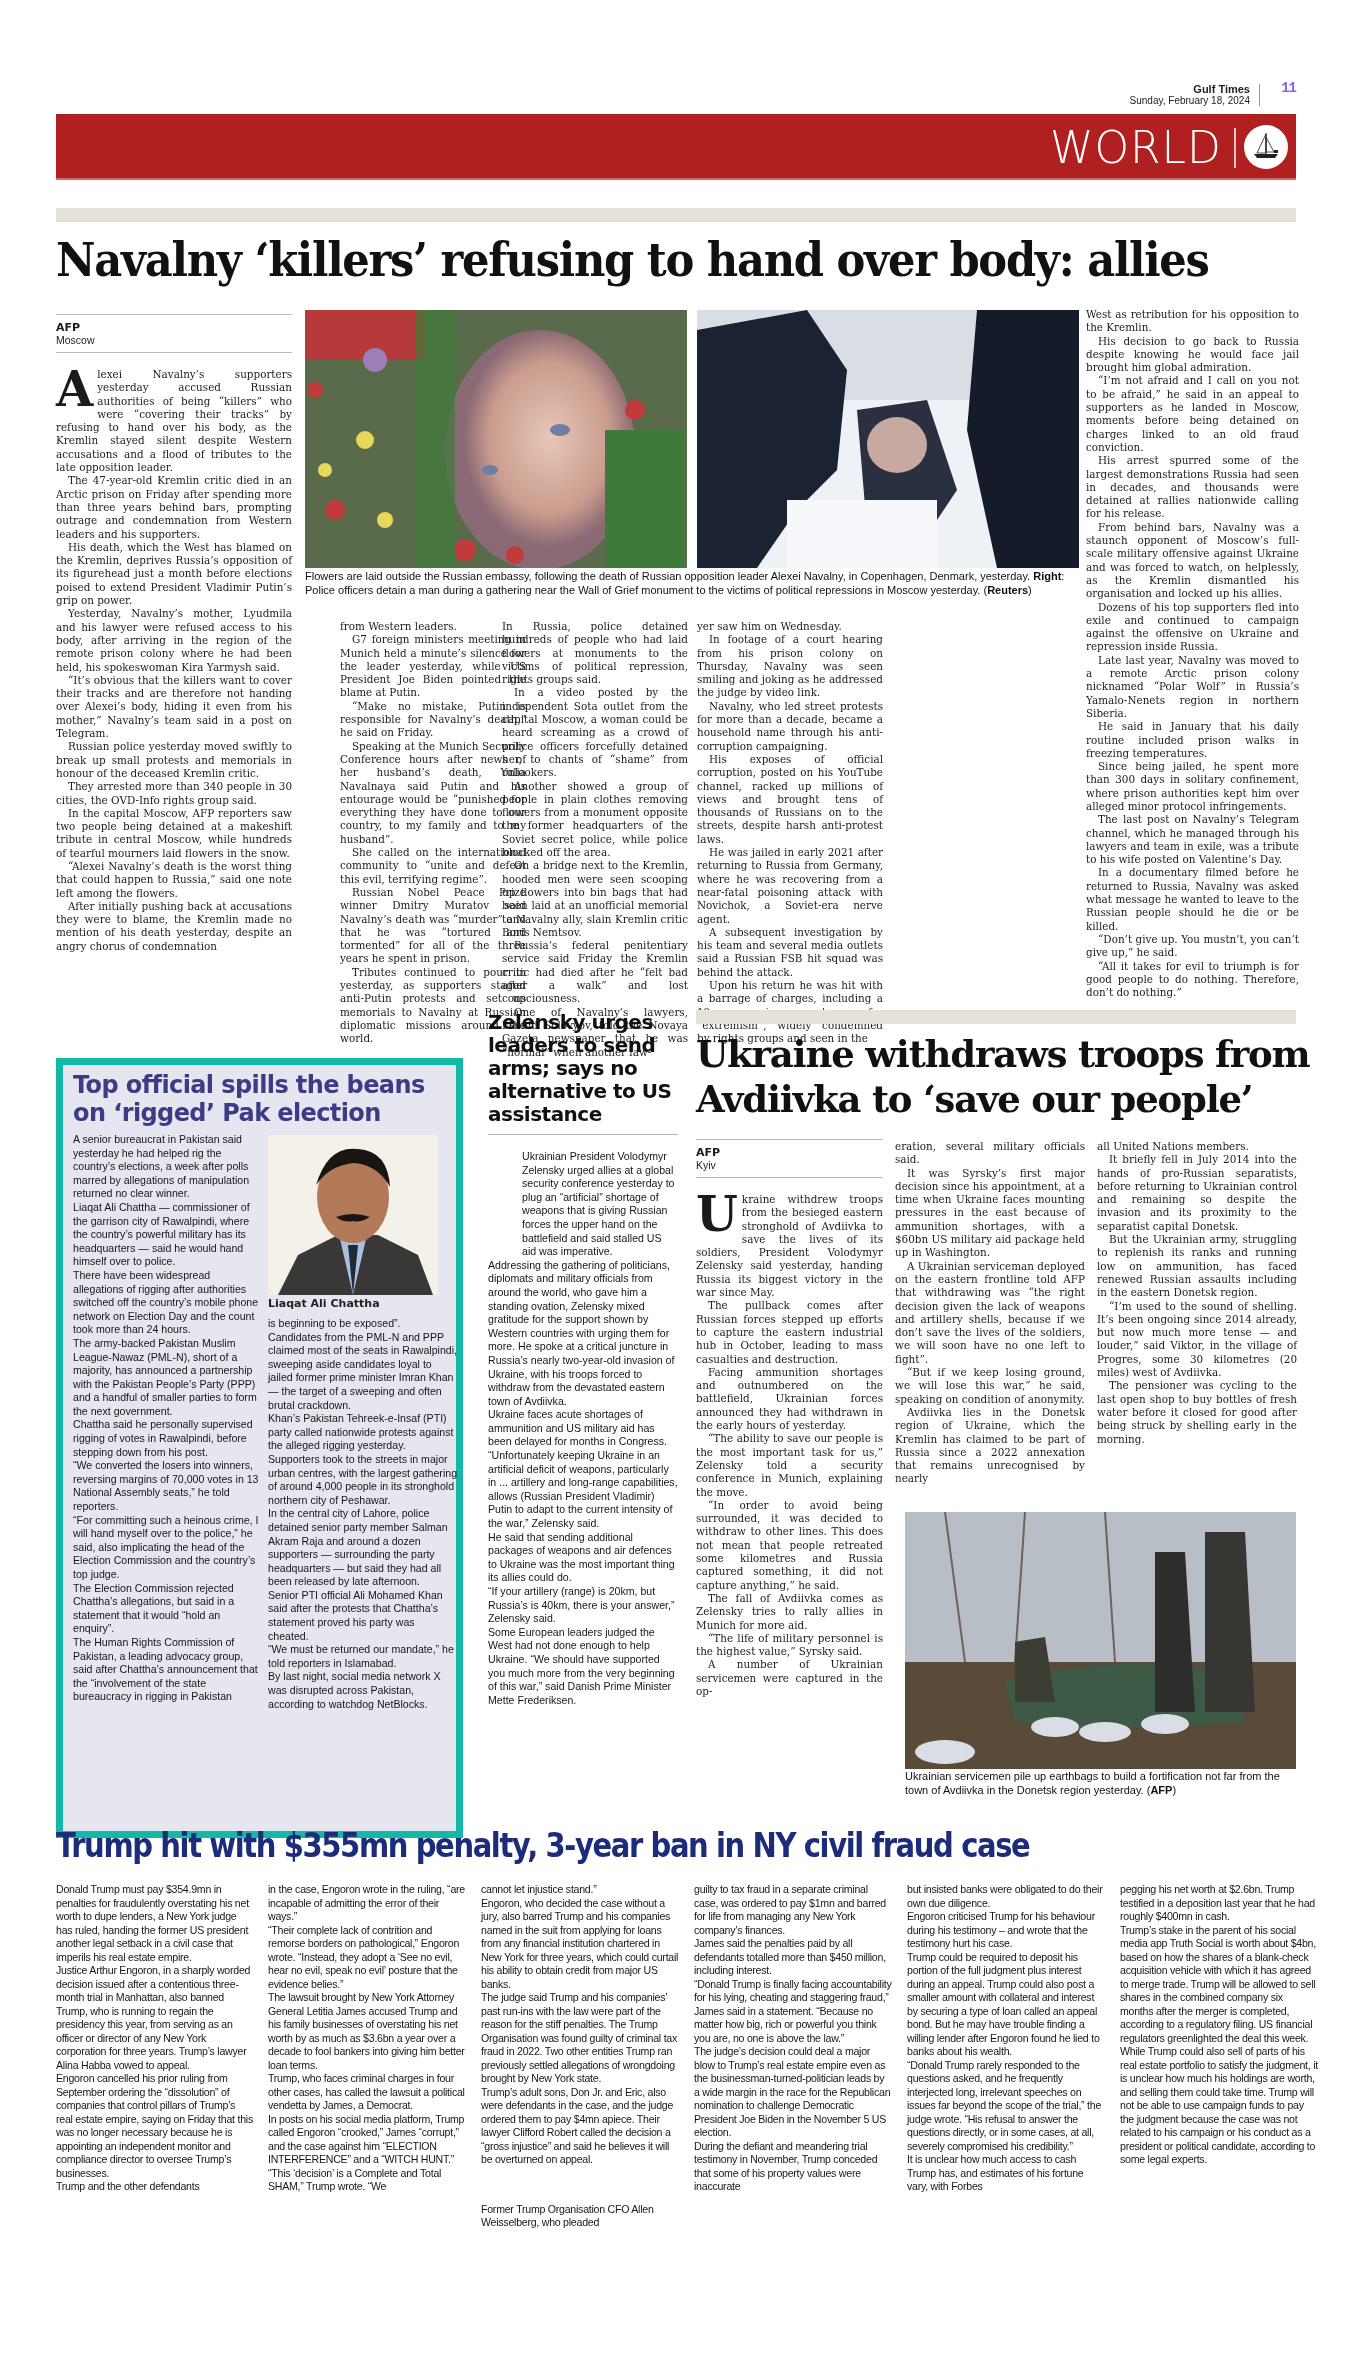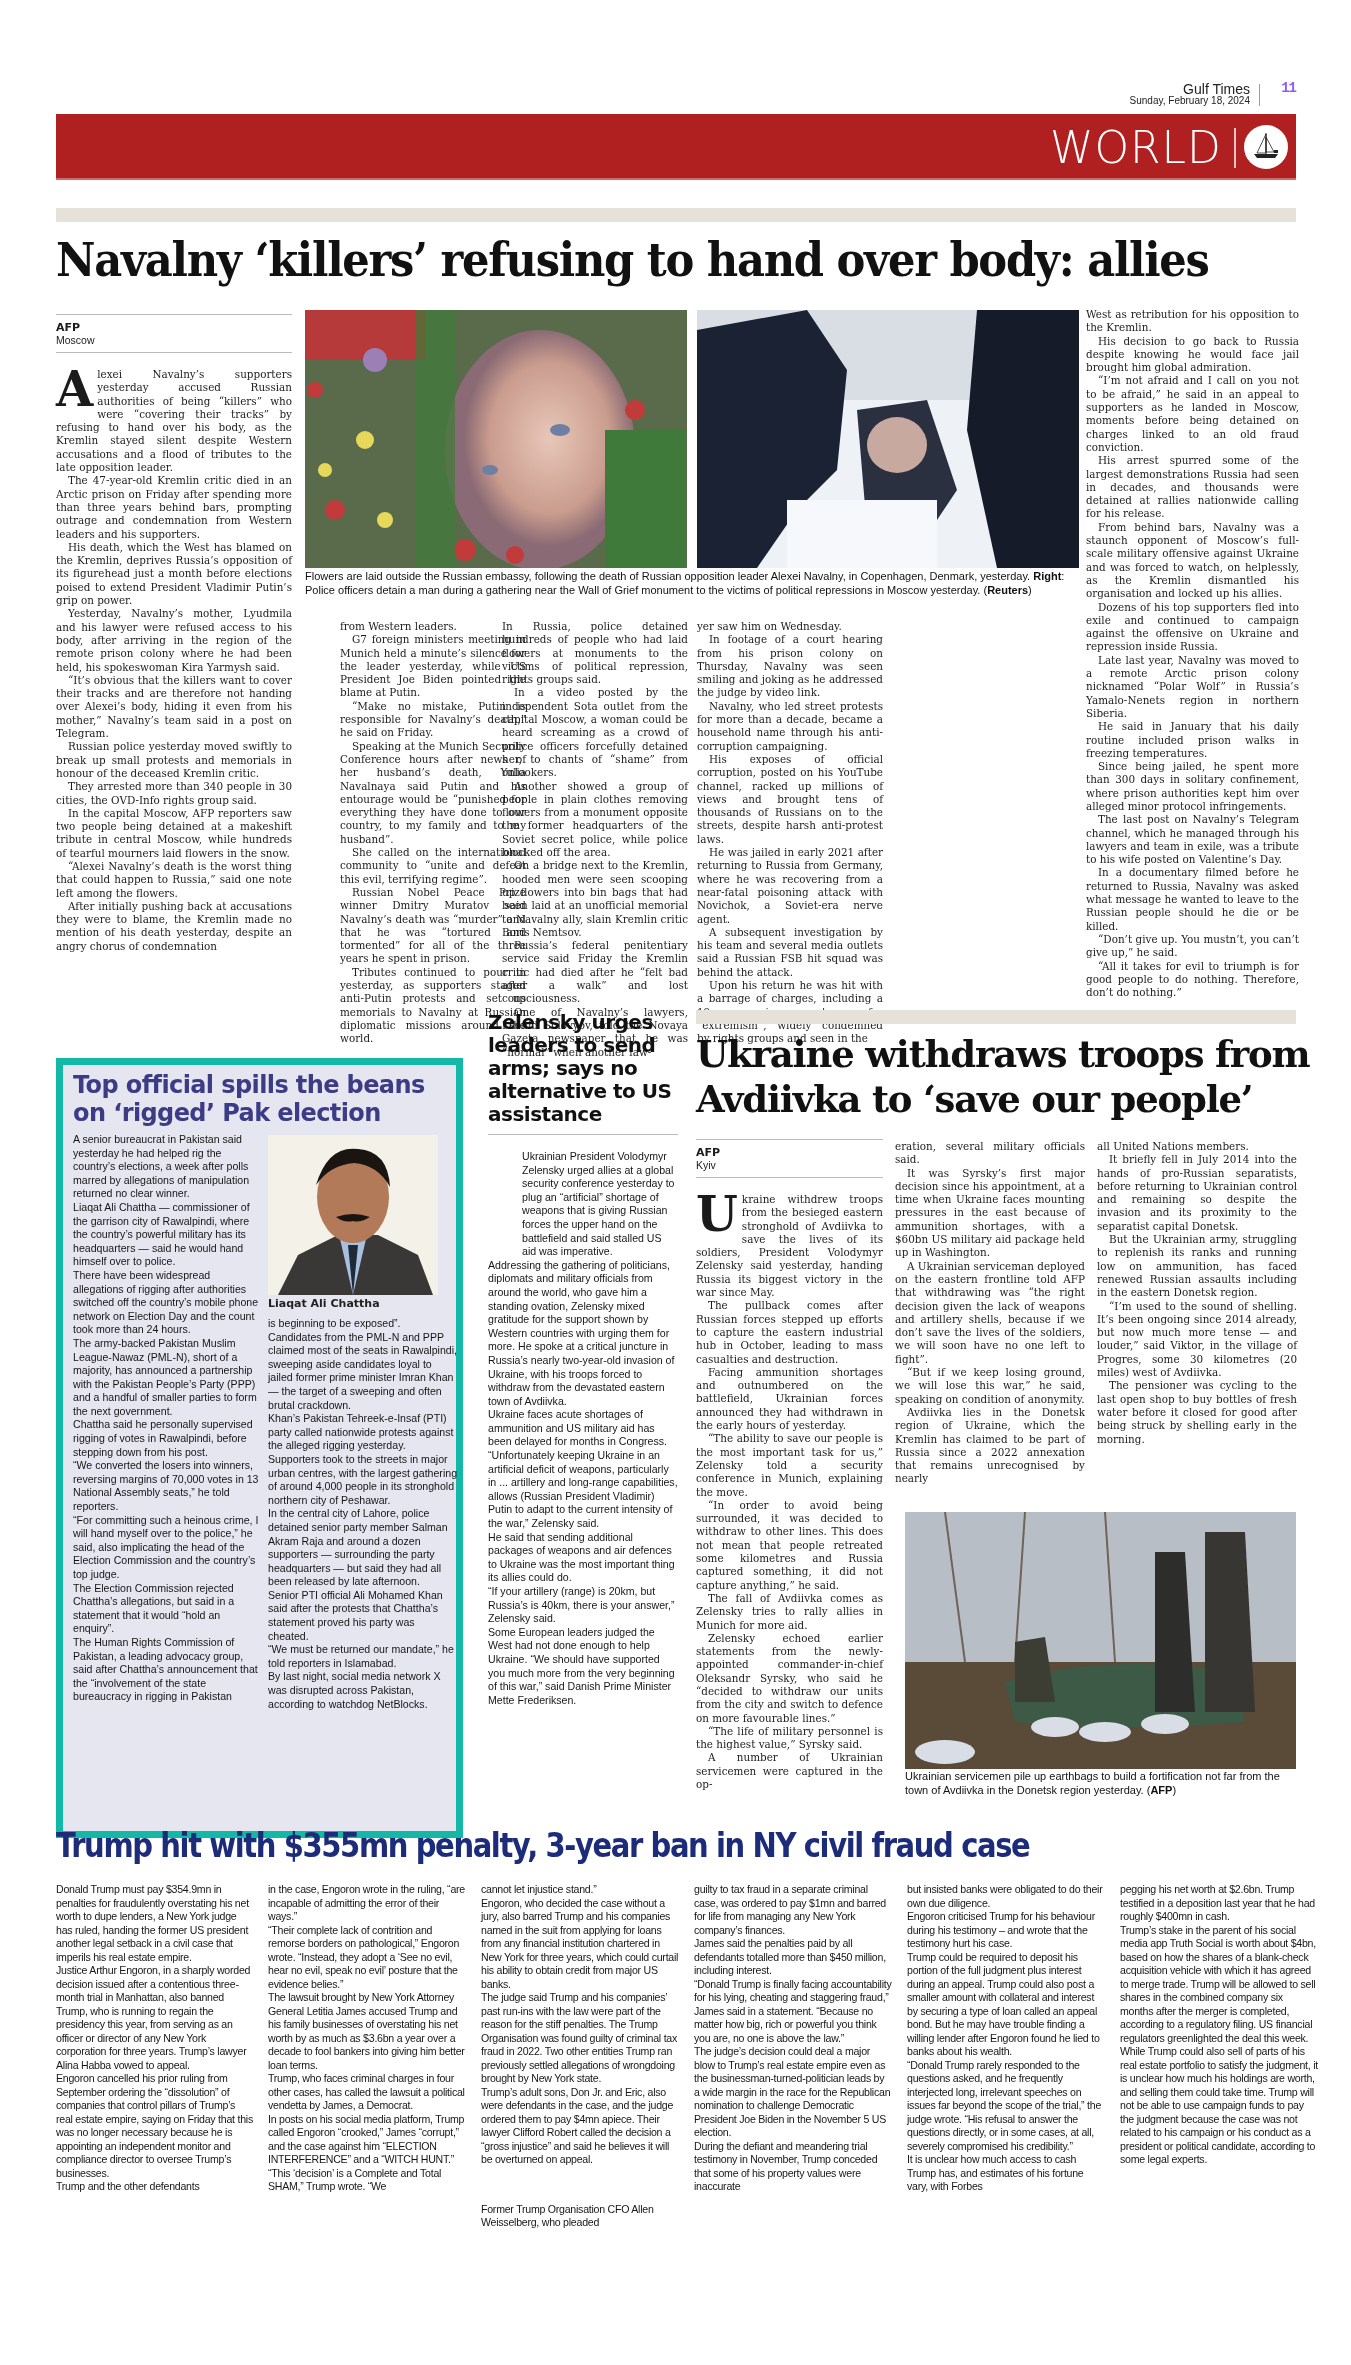--- a/index.html
+++ b/index.html
@@ -2,21 +2,21 @@
 <html><head>
 <meta charset="utf-8">
 <style>
   * { box-sizing: border-box; margin: 0; padding: 0; }
   html, body { width: 1351px; height: 2365px; background: #ffffff; overflow: hidden; }
   body { position: relative; font-family: "Liberation Serif", serif; color: #1a1a1a; }
 
   
   #masthead { position: absolute; left: 56px; top: 80px; width: 1240px; height: 30px; }
   #mast-meta { position: absolute; right: 46px; top: 4px; text-align: right; font-family: "Liberation Sans", sans-serif; font-size: 10px; line-height: 11px; color: #222; }
-  #mast-meta .paper { font-weight: normal; font-size: 14px; }
+  #mast-meta .paper { font-weight: bold; font-size: 11px; }
   #mast-divider { position: absolute; right: 36px; top: 4px; width: 1px; height: 22px; background: #999; }
   #page-number { position: absolute; right: 0; top: 0; font-family: Liberation Mono, monospace; font-size: 14px; font-weight: bold; color: #8b5cf6; letter-spacing: -1px; }
 
   #section-bar { position: absolute; left: 56px; top: 114px; width: 1240px; height: 66px; background: #b02020; border-bottom: 2px solid #d36a6a; }
   #section-label { position: absolute; right: 74px; top: 8px; font-family: "DejaVu Sans", sans-serif; font-weight: 200; font-size: 44px; color: #fff; letter-spacing: 1px; }
   #section-divider { position: absolute; right: 60px; top: 14px; width: 2px; height: 40px; background: #f3c4c4; }
   #ship-logo { position: absolute; right: 8px; top: 11px; width: 44px; height: 44px; border-radius: 50%; background: #fff; }
   #ship-logo svg { width: 44px; height: 44px; }
 
   #grey-rule { position: absolute; left: 56px; top: 208px; width: 1240px; height: 14px; background: #e5e2da; }
@@ -240,21 +240,20 @@
   <div class="agency">AFP</div>
   <div class="place">Kyiv</div>
 </div>
 <div class="col" id="ukr-col1" style="left:696px;top:1193px;width:187px;">
     <p class="first"><span class="dropcap">U</span>kraine withdrew troops from the besieged eastern stronghold of Avdiivka to save the lives of its soldiers, President Volodymyr Zelensky said yesterday, handing Russia its biggest victory in the war since May.</p>
     <p>The pullback comes after Russian forces stepped up efforts to capture the eastern industrial hub in October, leading to mass casualties and destruction.</p>
     <p>Facing ammunition shortages and outnumbered on the battlefield, Ukrainian forces announced they had withdrawn in the early hours of yesterday.</p>
     <p>“The ability to save our people is the most important task for us,” Zelensky told a security conference in Munich, explaining the move.</p>
     <p>“In order to avoid being surrounded, it was decided to withdraw to other lines. This does not mean that people retreated some kilometres and Russia captured something, it did not capture anything,” he said.</p>
     <p>The fall of Avdiivka comes as Zelensky tries to rally allies in Munich for more aid.</p>
-    <p>Zelensky echoed earlier statements from the newly-appointed commander-in-chief Oleksandr Syrsky, who said he “decided to withdraw our units from the city and switch to defence on more favourable lines.”</p>
     <p>“The life of military personnel is the highest value,” Syrsky said.</p>
     <p>A number of Ukrainian servicemen were captured in the op-</p>
   </div>
 <div class="col" id="ukr-col2" style="left:895px;top:1140px;width:190px;">
     <p class="first">eration, several military officials said.</p>
     <p>It was Syrsky’s first major decision since his appointment, at a time when Ukraine faces mounting pressures in the east because of ammunition shortages, with a $60bn US military aid package held up in Washington.</p>
     <p>A Ukrainian serviceman deployed on the eastern frontline told AFP that withdrawing was “the right decision given the lack of weapons and artillery shells, because if we don’t save the lives of the soldiers, we will soon have no one left to fight”.</p>
     <p>“But if we keep losing ground, we will lose this war,” he said, speaking on condition of anonymity.</p>
     <p>Avdiivka lies in the Donetsk region of Ukraine, which the Kremlin has claimed to be part of Russia since a 2022 annexation that remains unrecognised by nearly</p>
   </div>

